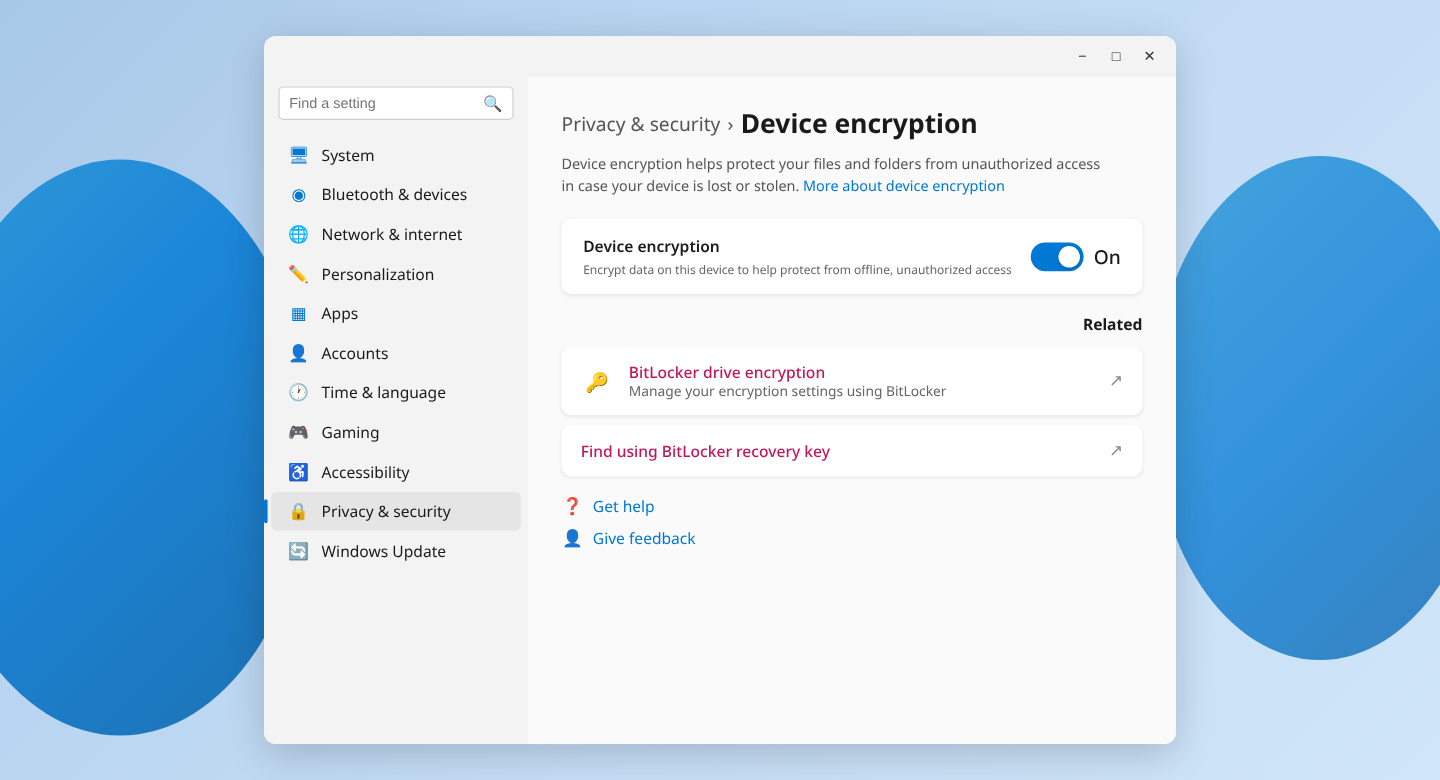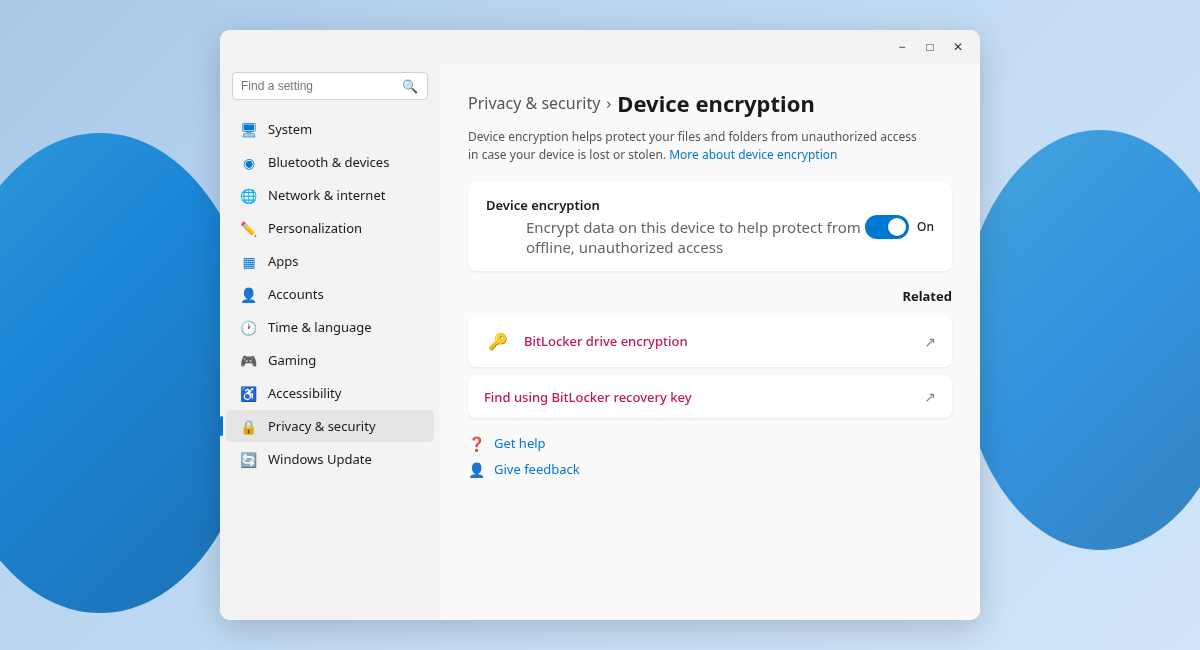--- a/index.html
+++ b/index.html
@@ -219,23 +219,22 @@
     }
 
     .setting-info .setting-title {
       font-size: 13px;
       font-weight: 600;
       color: #1a1a1a;
       margin-bottom: 3px;
     }
 
     .setting-info .setting-desc {
-      font-size: 15px;
+      font-size: 10px;
       color: #666;
-      margin-left: 40px;
     }
 
     
     .toggle-container {
       display: flex;
       align-items: center;
       gap: 8px;
     }
 
     .toggle {
@@ -253,21 +252,21 @@
       height: 18px;
       background: white;
       border-radius: 50%;
       position: absolute;
       top: 3px;
       right: 3px;
       box-shadow: 0 1px 3px rgba(0,0,0,0.2);
     }
 
     .toggle-label {
-      font-size: 12px;
+      font-size: 16px;
       color: #1a1a1a;
       font-weight: 500;
     }
 
     
     .section-label {
       font-size: 13px;
       font-weight: 700;
       color: #1a1a1a;
       margin-bottom: 10px;
@@ -442,20 +441,21 @@
         </div>
       </div>
 
       <div class="section-label">Related</div>
 
       <div class="related-card">
         <div class="related-left">
           <div class="related-icon">🔑</div>
           <div class="related-info">
             <div class="related-title">BitLocker drive encryption</div>
+            <div class="related-desc">Manage your encryption settings using BitLocker</div>
           </div>
         </div>
         <span class="external-icon">↗</span>
       </div>
 
       <div class="related-card">
         <div class="related-left">
           <div class="related-info">
             <div class="related-title">Find using BitLocker recovery key</div>
           </div>

